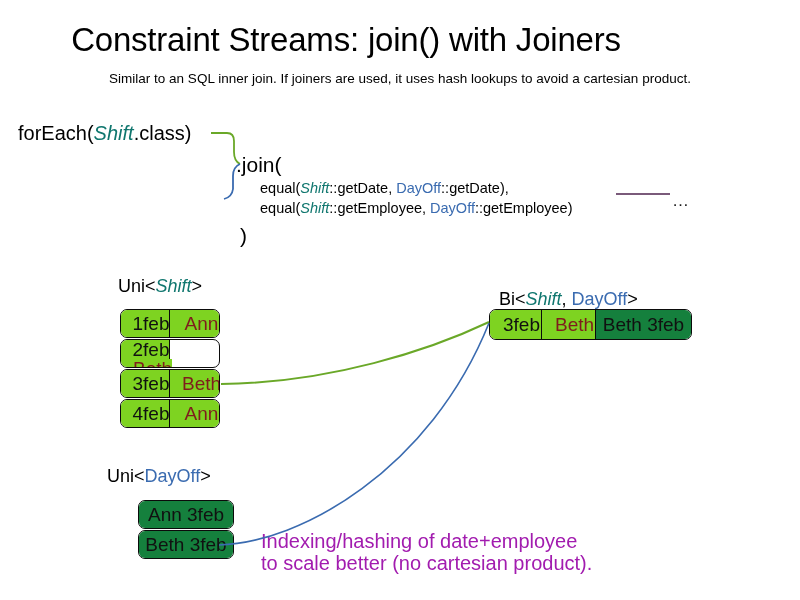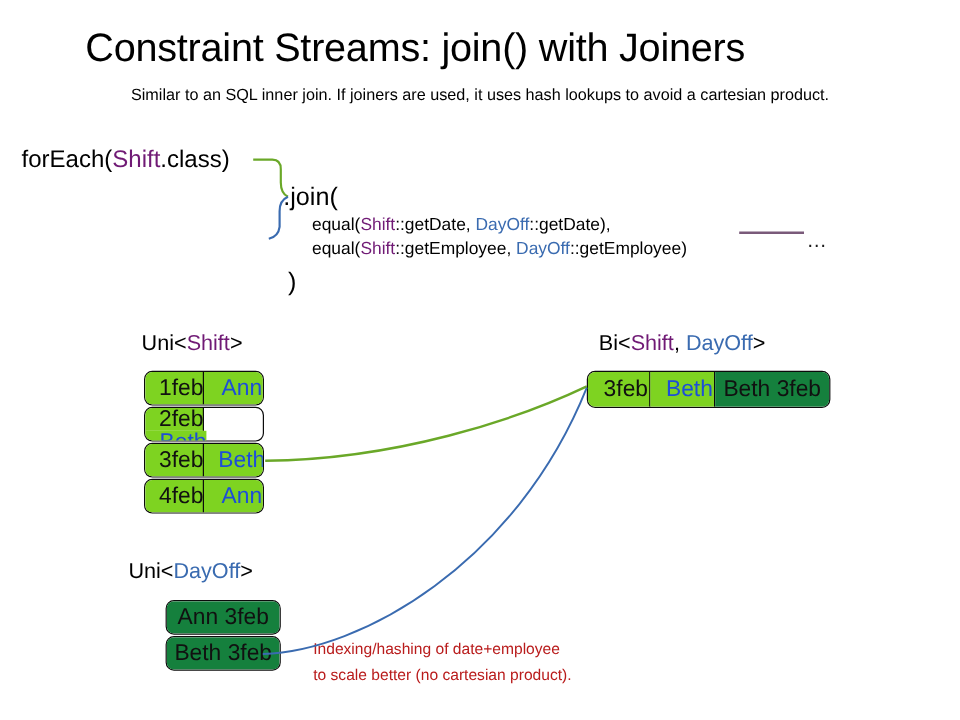--- a/index.html
+++ b/index.html
@@ -83,31 +83,31 @@
     line-height: 25px;
   }
   #ellipsis {
     left: 672px;
     top: 191px;
     font-size: 17px;
     line-height: 20px;
     color: #1a1a1a;
   }
 
-  .kw-shift  { color: #701a75; }
+  .kw-shift  { color: #0f766e; font-style: italic; }
   .kw-dayoff { color: #3a6bb0; }
 
   
   .caption {
     font-size: 18px;
     line-height: 22px;
     white-space: nowrap;
   }
   #cap-uni-shift  { left: 118px; top: 275px; }
-  #cap-bi         { left: 499px; top: 275px; }
+  #cap-bi         { left: 499px; top: 288px; }
   #cap-uni-dayoff { left: 107px; top: 465px; }
 
   
   .fact {
     display: flex;
     align-items: stretch;
     border: 1.6px solid #0b0b0b;
     border-radius: 7px;
     box-sizing: border-box;
     overflow: hidden;
@@ -118,21 +118,21 @@
     display: flex;
     align-items: center;
     justify-content: center;
     box-sizing: border-box;
     padding: 0 5px;
     white-space: nowrap;
   }
   .green  { background: #7ed321; padding-left: 17px; }
   .blue   { background: #15803d; }
   .c-date { color: #111111; }
-  .c-name { color: #1d4ed8; }
+  .c-name { color: #7f1d1d; }
   .c-plain{ color: #111111; }
   .divider-r { border-right: 1.6px solid #0b0b0b; }
 
   
   .shift-row { left: 120px; width: 100px; height: 29px; }
   #shift-row-0 { top: 309px; }
   #shift-row-1 { top: 339px; flex-direction: column; }
   #shift-row-2 { top: 369px; }
   #shift-row-3 { top: 399px; }
   .shift-row .cell-date { width: 49px; }
@@ -147,23 +147,23 @@
   
   #bi-row { left: 489px; top: 309px; width: 203px; height: 31px; }
   #bi-row .cell-date { width: 52px; }
   #bi-row .cell-name { width: 54px; }
   #bi-row .cell-pair { width: 97px; }
 
   
   #annotation {
     left: 261px;
     top: 530px;
-    font-size: 13px;
+    font-size: 20px;
     line-height: 22px;
-    color: #b91c1c;
+    color: #a21caf;
     white-space: pre-line;
   }
 
   
   #wires {
     left: 0;
     top: 0;
     width: 800px;
     height: 600px;
     pointer-events: none;

